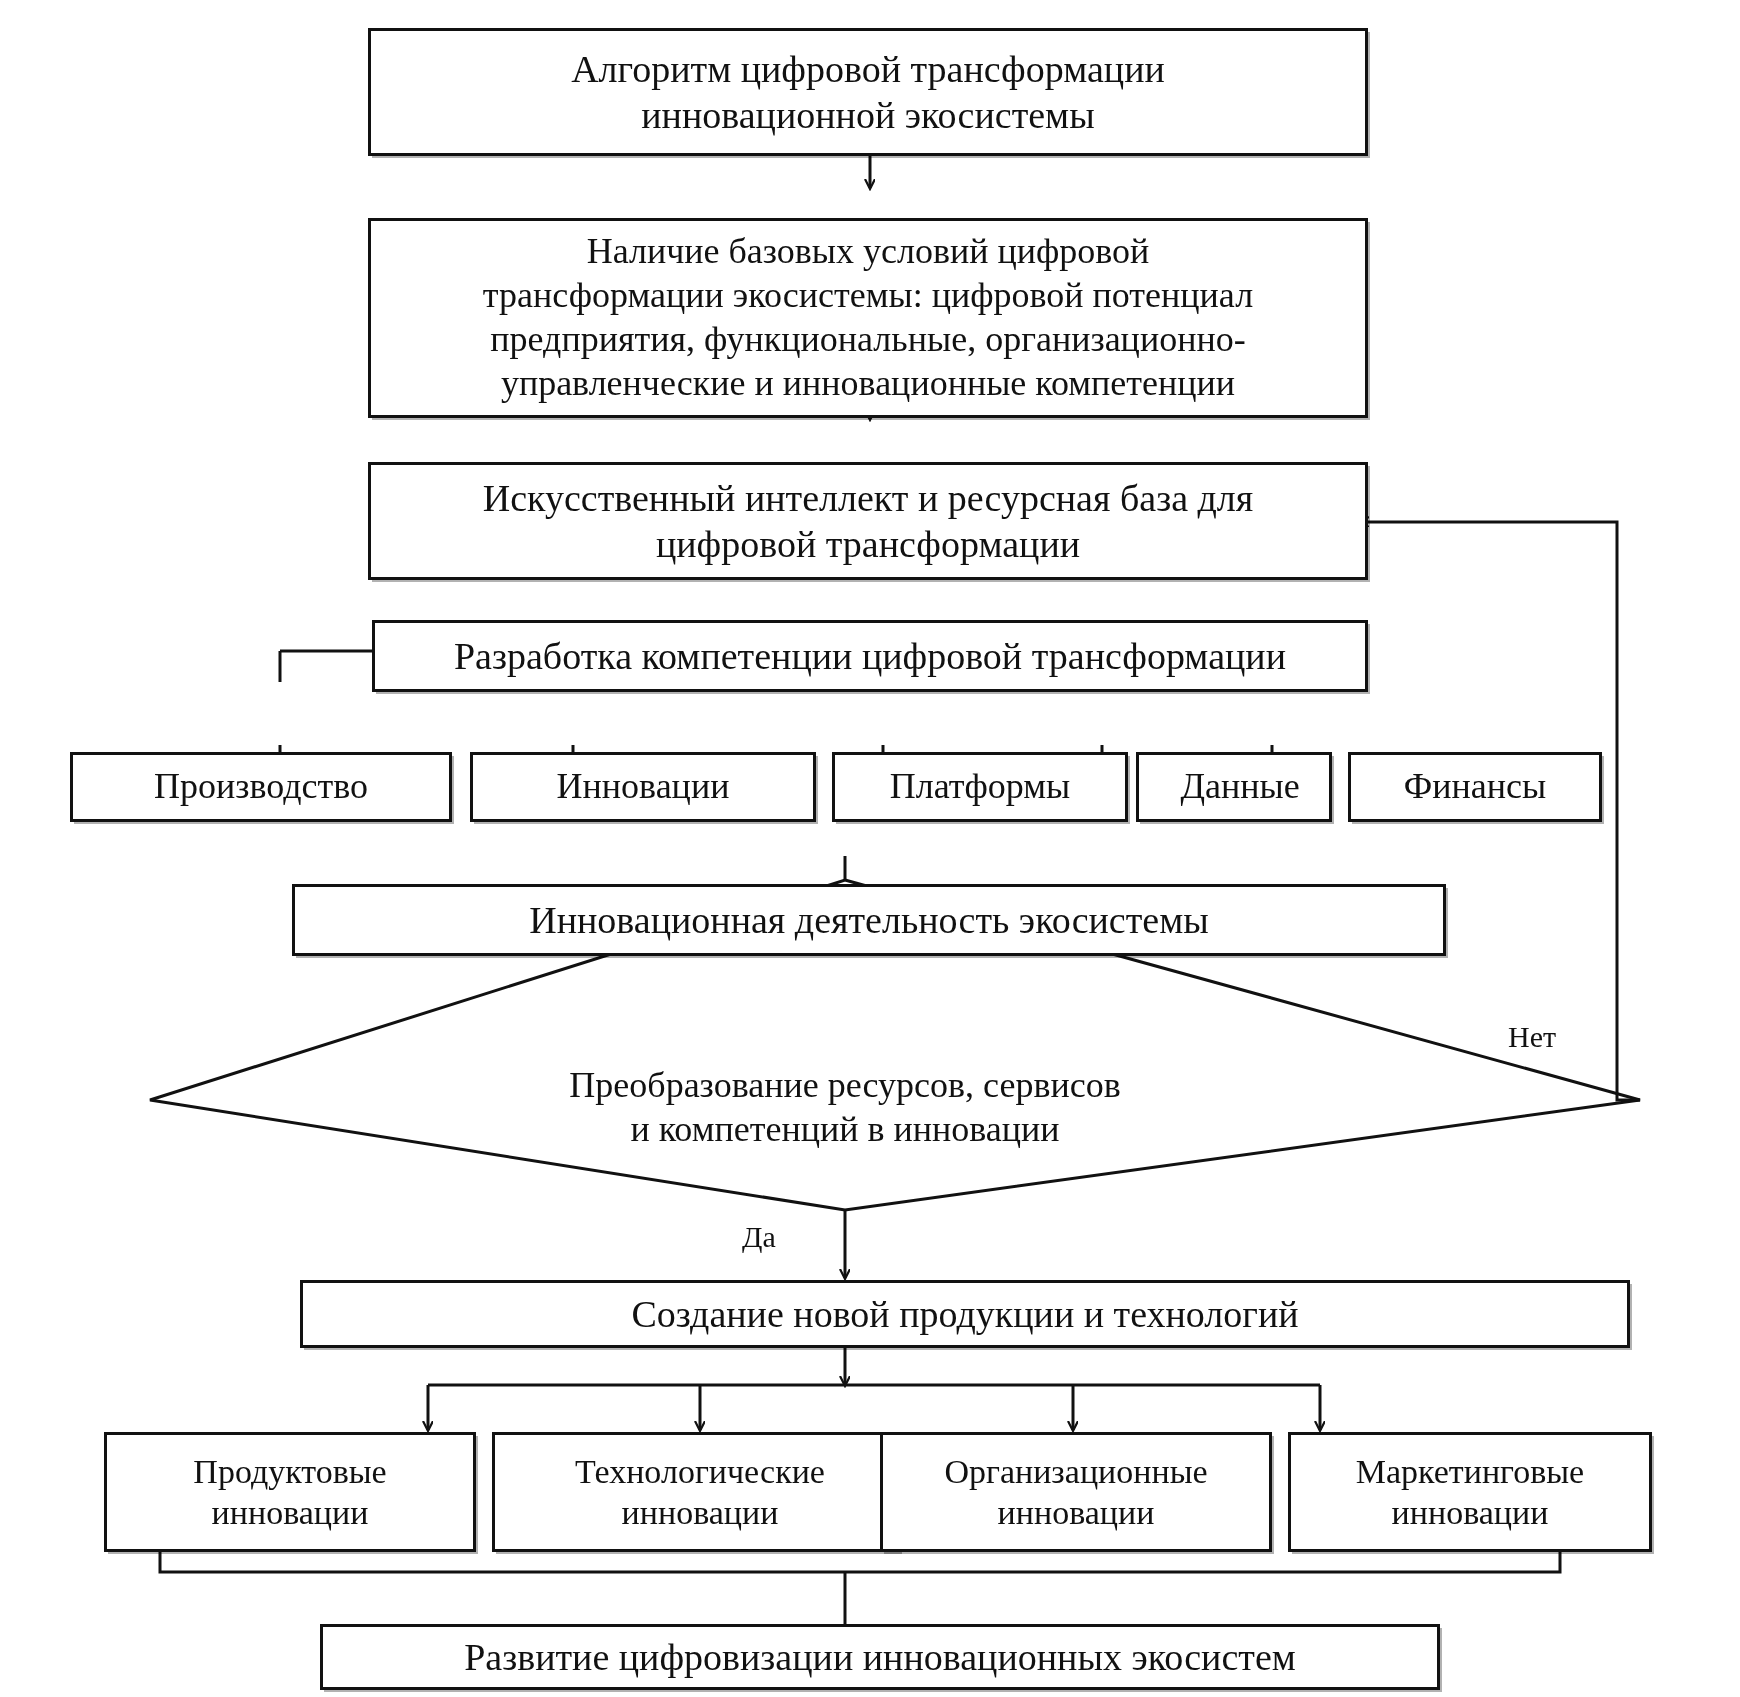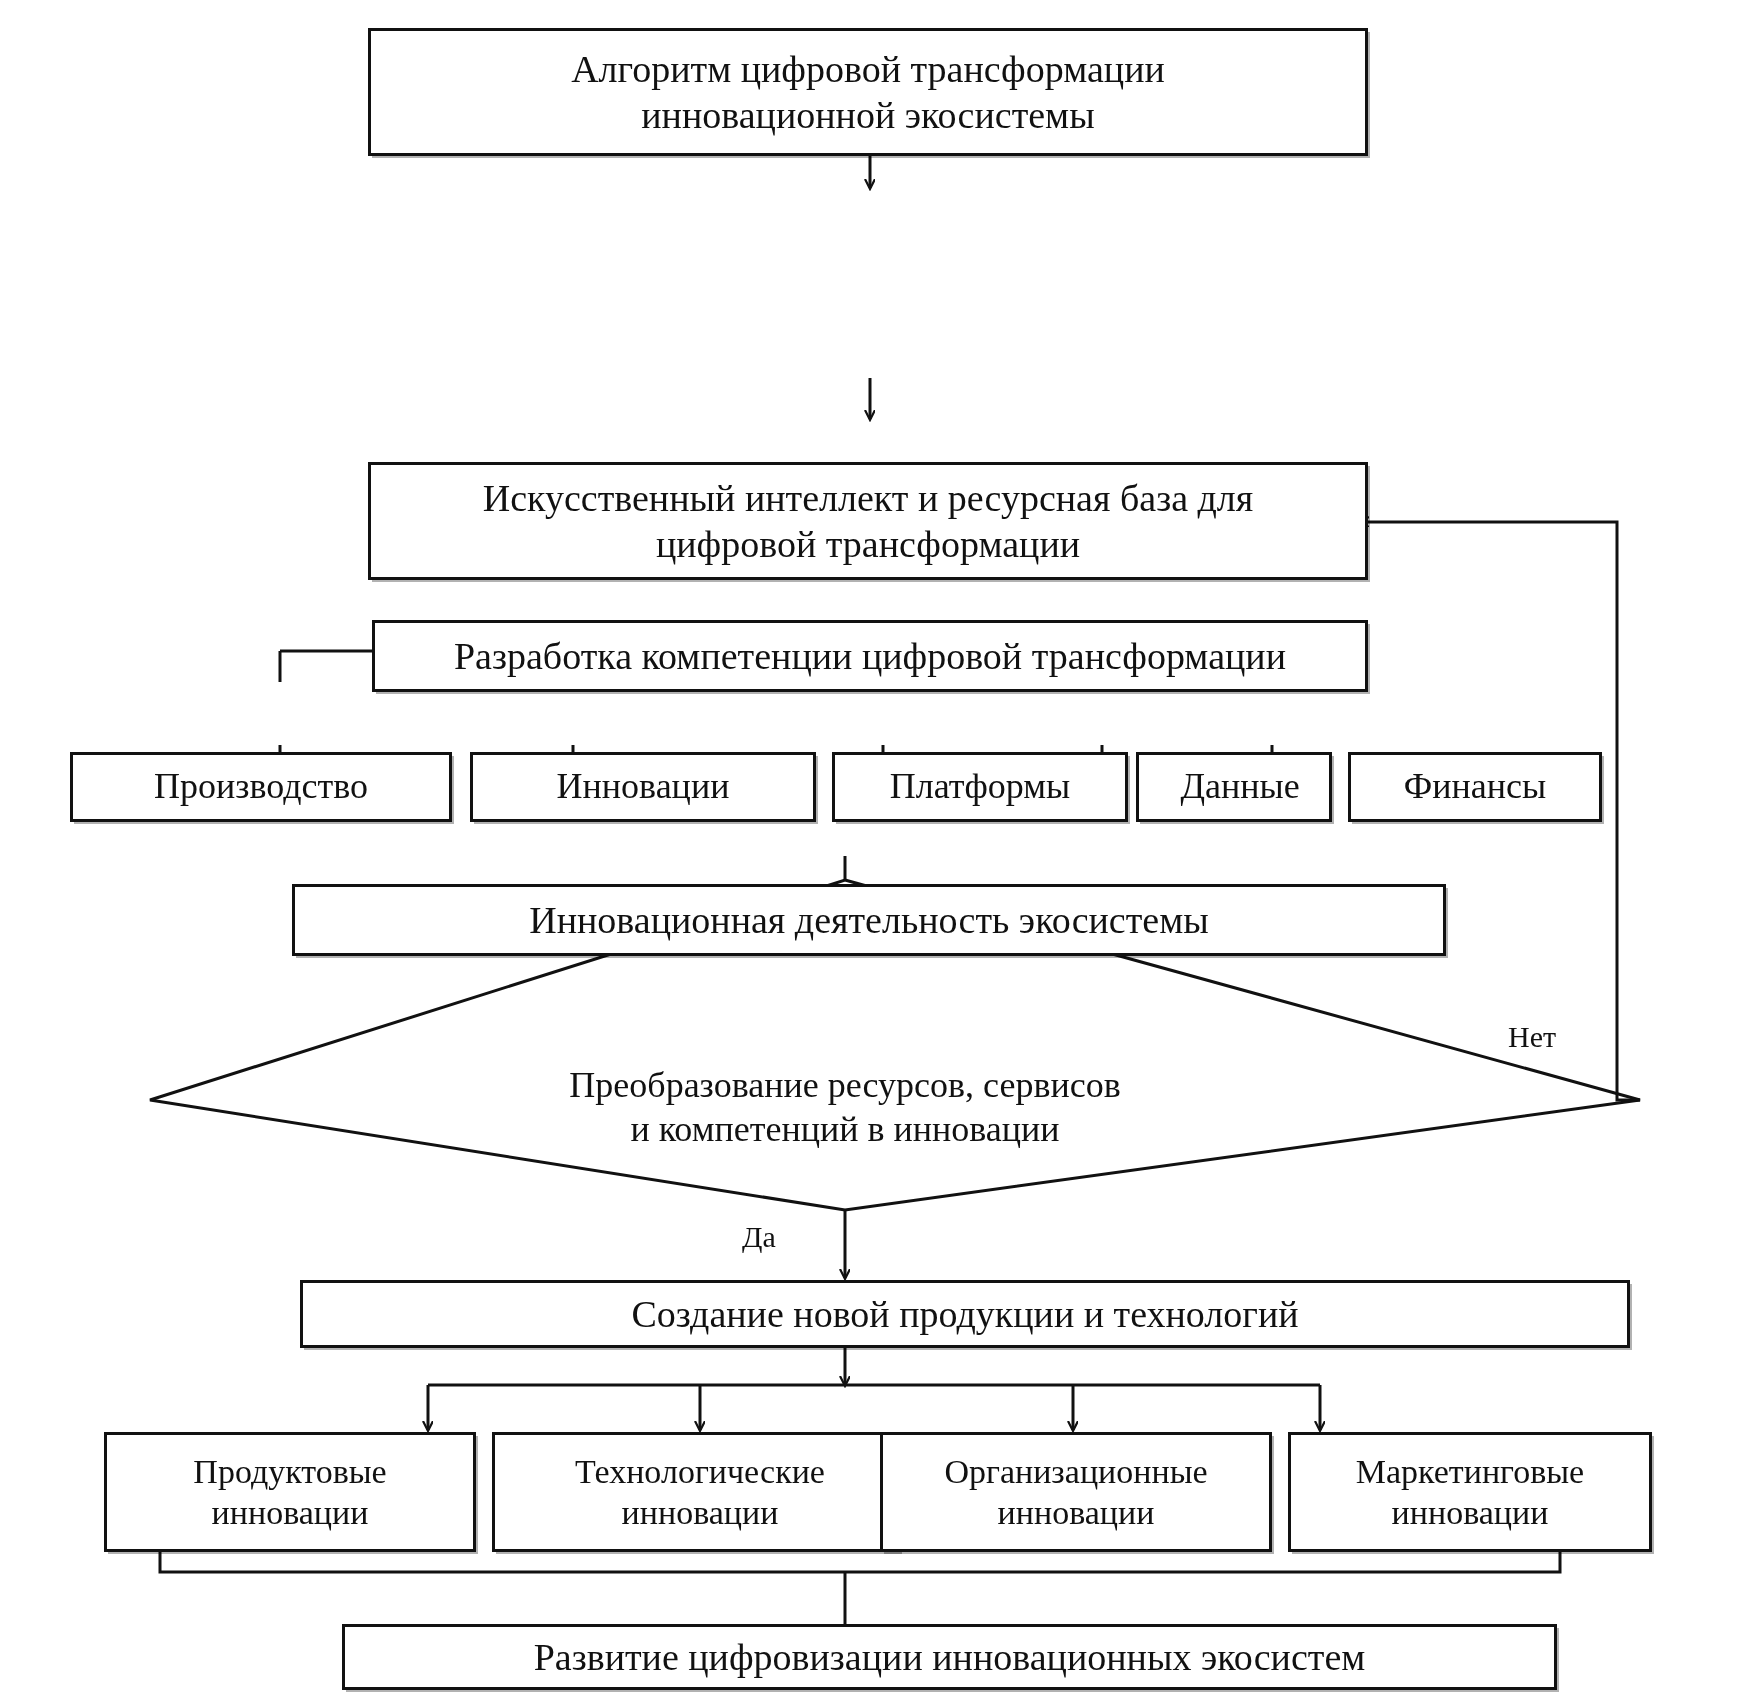--- a/index.html
+++ b/index.html
@@ -114,20 +114,26 @@
       <line x1="845" y1="1572" x2="845" y2="1625"></line>
 
     </g>
   </svg>
 
   <div class="node f38" style="left:368px; top:28px; width:1000px; height:128px;">
     <span class="txt">Алгоритм цифровой трансформации
 инновационной экосистемы</span>
   </div>
 
+  <div class="node f36" style="left:368px; top:218px; width:1000px; height:200px;">
+    <span class="txt">Наличие базовых условий цифровой
+трансформации экосистемы: цифровой потенциал
+предприятия, функциональные, организационно-
+управленческие и инновационные компетенции</span>
+  </div>
 
   <div class="node f38" style="left:368px; top:462px; width:1000px; height:118px;">
     <span class="txt">Искусственный интеллект и ресурсная база для
 цифровой трансформации</span>
   </div>
 
   <div class="node f38" style="left:372px; top:620px; width:996px; height:72px;">
     <span class="txt">Разработка компетенции цифровой трансформации</span>
   </div>
 
@@ -185,17 +191,17 @@
   <div class="node f34" style="left:880px; top:1432px; width:392px; height:120px;">
     <span class="txt">Организационные
 инновации</span>
   </div>
 
   <div class="node f34" style="left:1288px; top:1432px; width:364px; height:120px;">
     <span class="txt">Маркетинговые
 инновации</span>
   </div>
 
-  <div class="node f38" style="left:320px; top:1624px; width:1215px; height:66px;margin-left:22px;">
+  <div class="node f38" style="left:320px; top:1624px; width:1120px; height:66px;">
     <span class="txt">Развитие цифровизации инновационных экосистем</span>
   </div>
 
 </div>
 
 </body></html>

